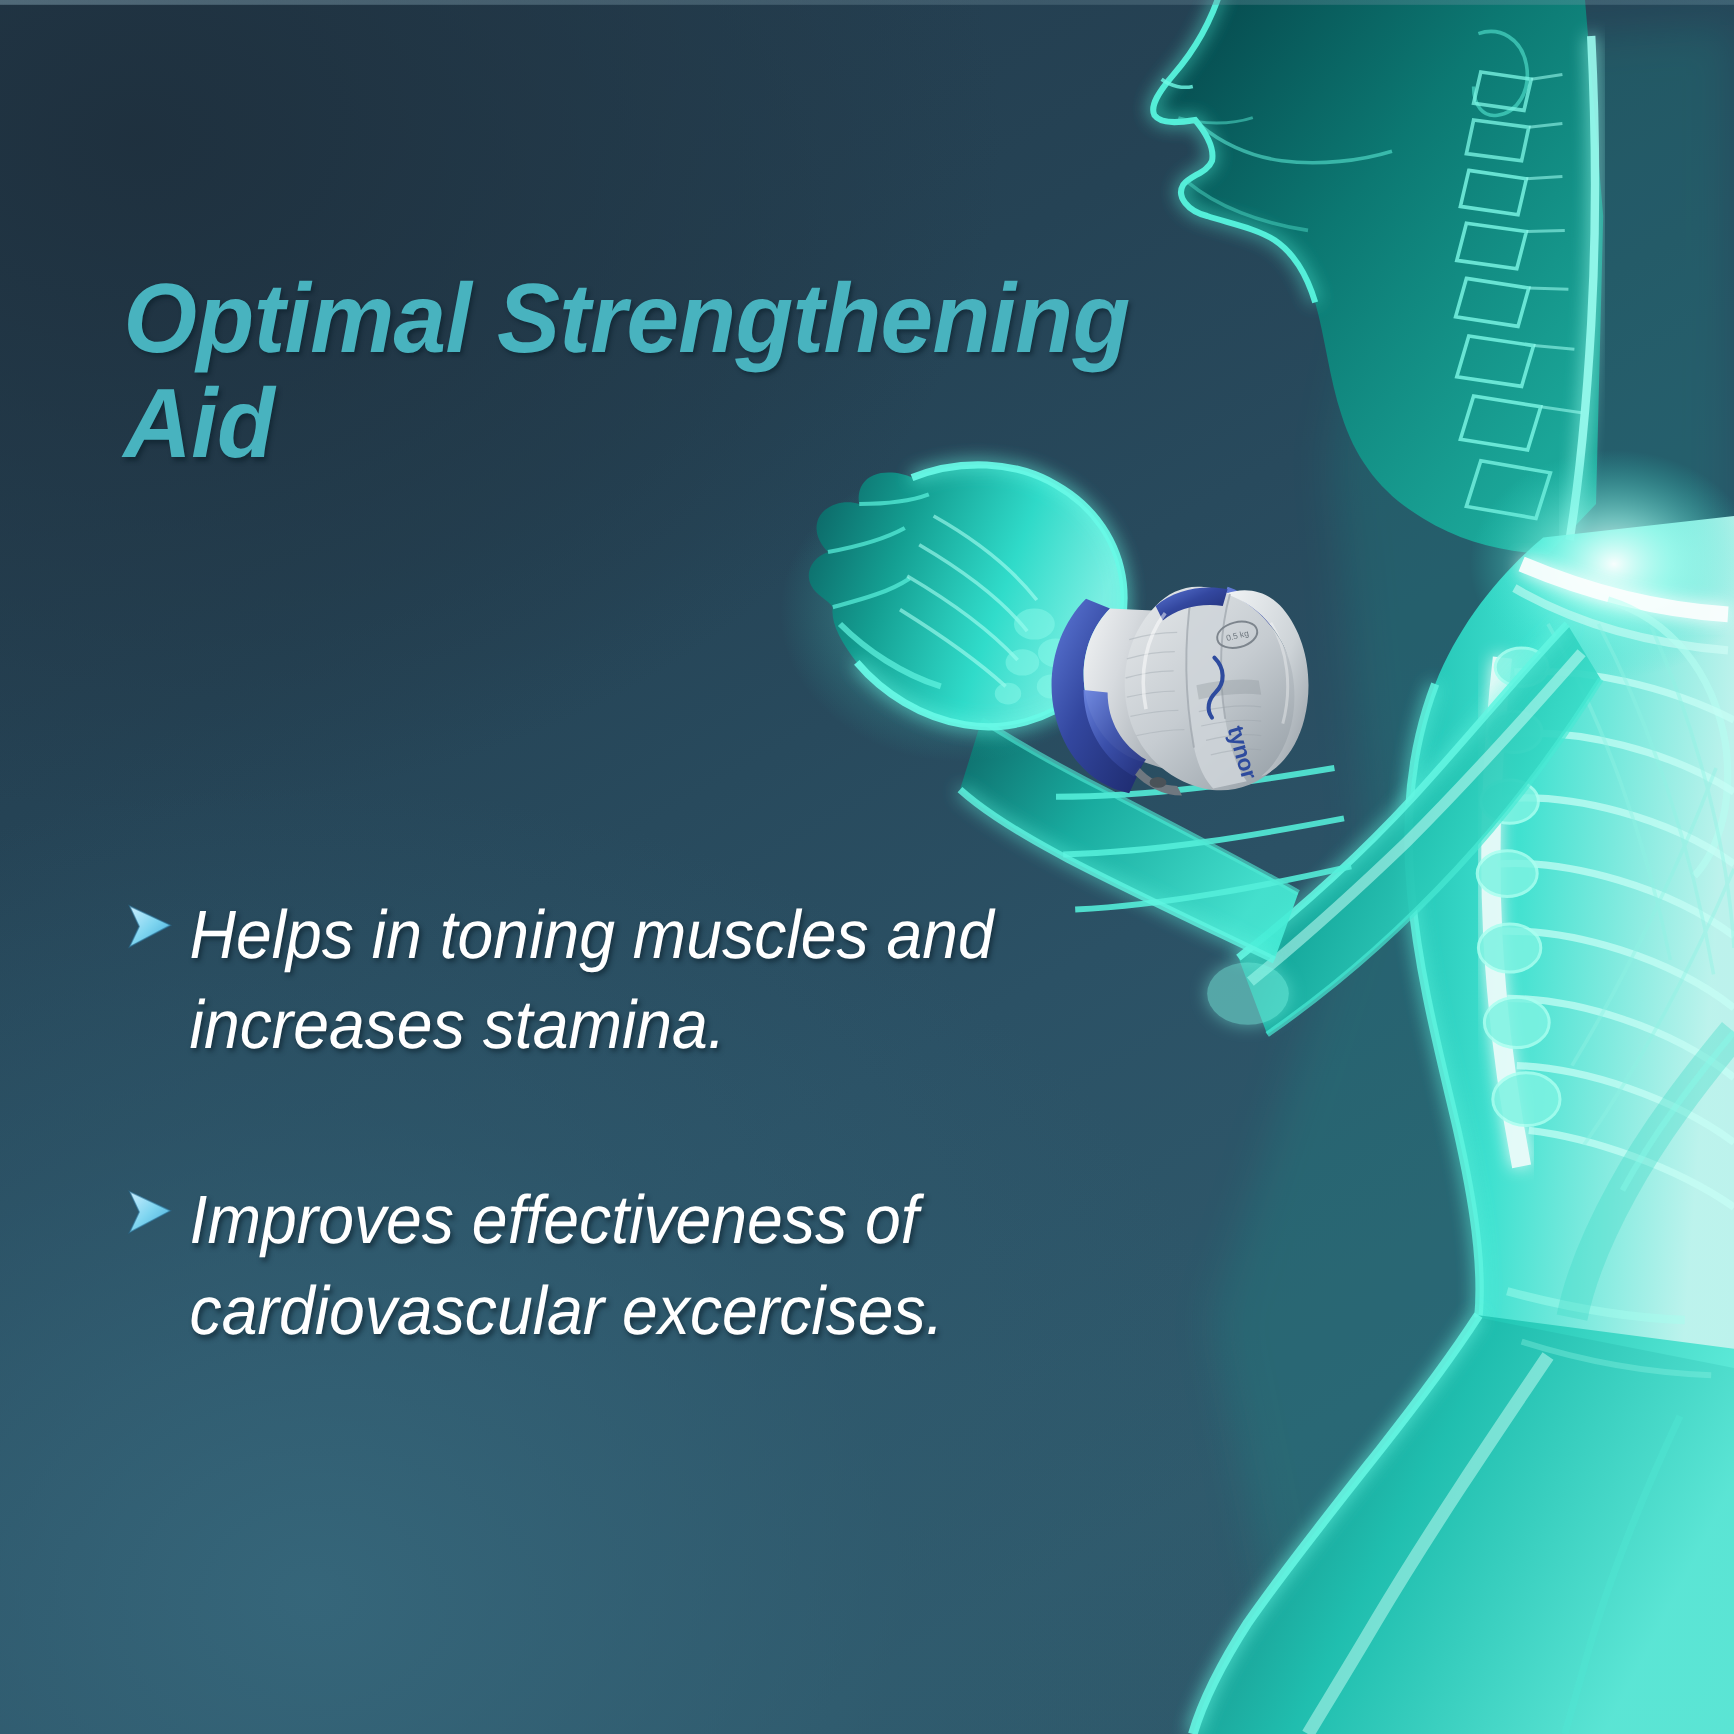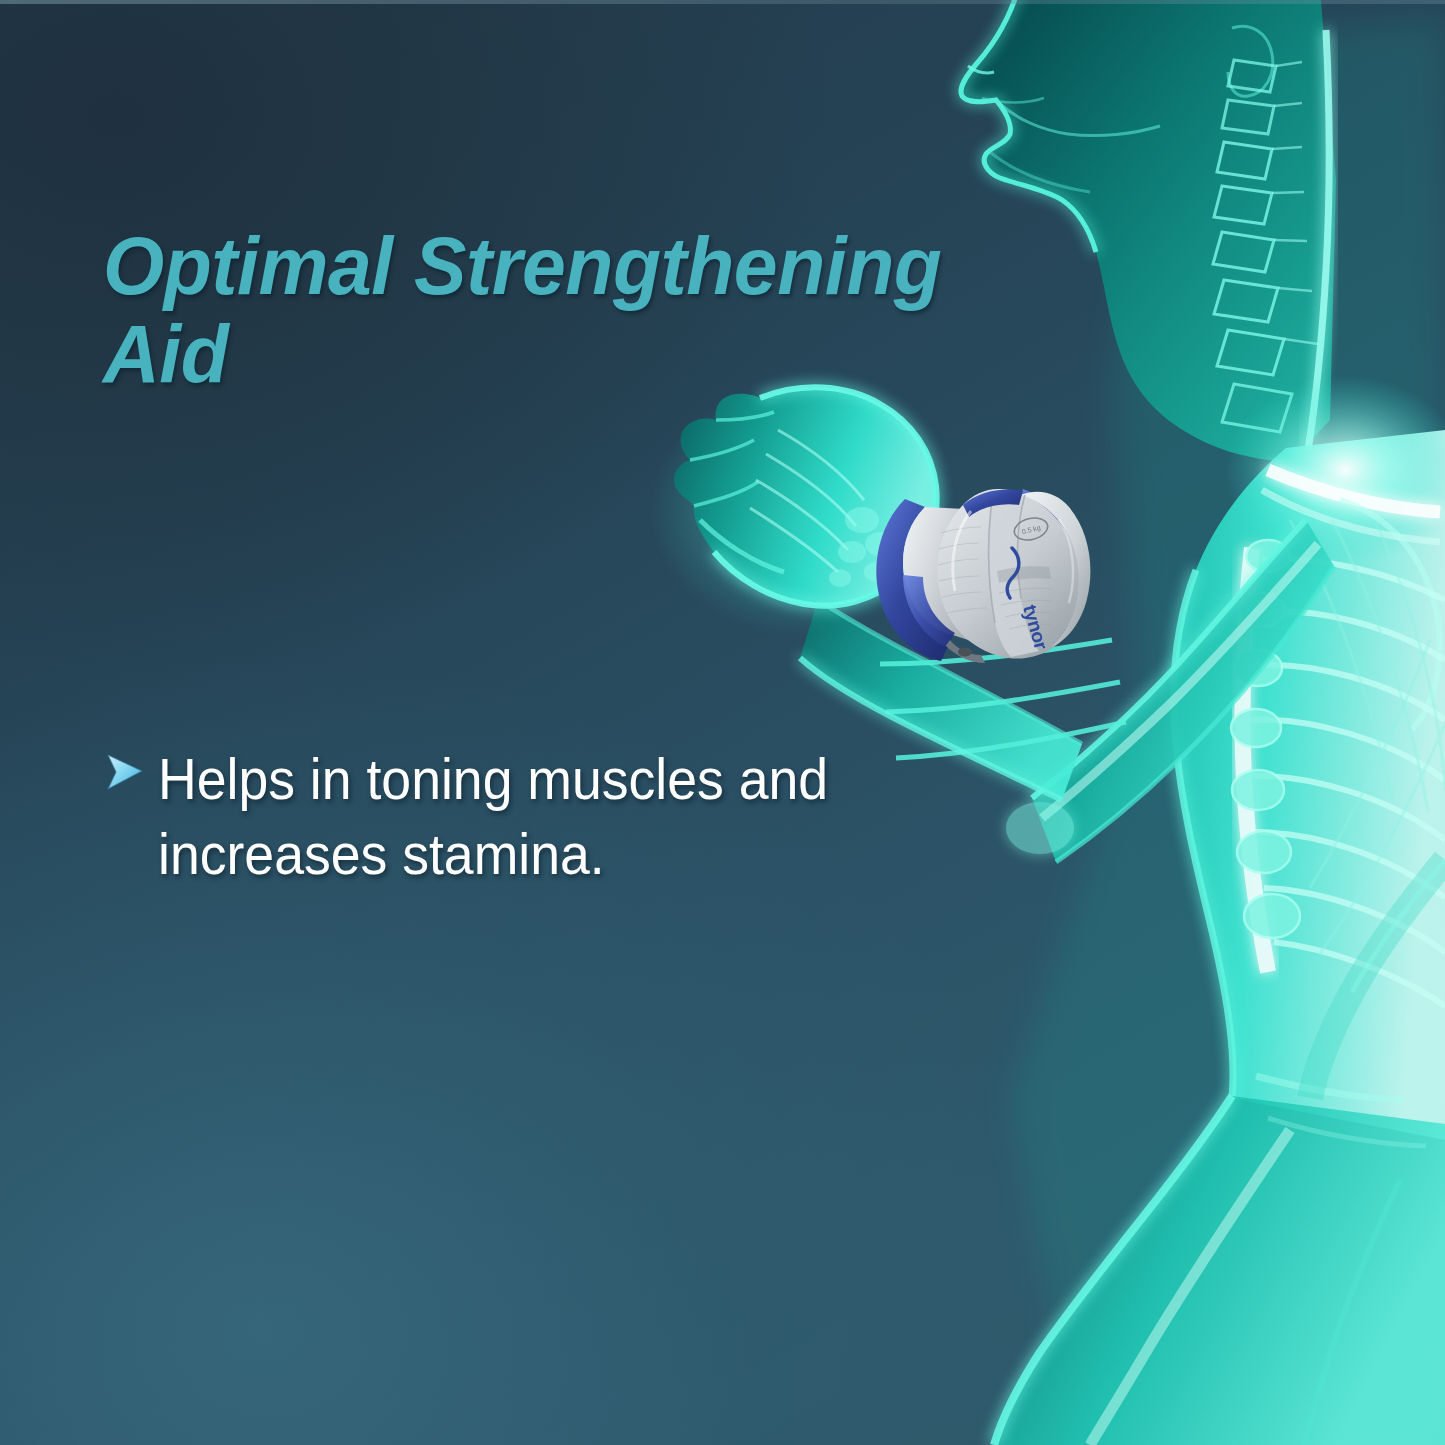--- a/index.html
+++ b/index.html
@@ -73,20 +73,21 @@
     position: absolute;
     left: 104px;
     top: 742px;
     width: 1010px;
     z-index: 30;
   }
   .bullet {
     display: flex;
     align-items: flex-start;
     margin-bottom: 88px;
+    font-style: italic;
   }
   .bullet:last-child { margin-bottom: 0; }
 
   .bullet-icon {
     flex: 0 0 auto;
     width: 54px;
     padding-top: 10px;
   }
   .bullet-icon svg { display:block; width: 42px; height: 40px; }
 
@@ -476,16 +477,32 @@
               <stop offset="100%" stop-color="#3fa8d6"></stop>
             </linearGradient>
           </defs>
           <path d="M4 3 L38 19 L4 37 L12 20 Z" fill="url(#arrG1)"></path>
           <path d="M4 3 L38 19 L4 37 L12 20 Z" fill="none" stroke="#2b6f94" stroke-width="1.2" opacity="0.6"></path>
         </svg>
       </span>
       <p class="bullet-text">Helps in toning muscles and increases stamina.</p>
     </li>
 
+    <li class="bullet">
+      <span class="bullet-icon">
+        <svg viewBox="0 0 42 40" xmlns="http://www.w3.org/2000/svg">
+          <defs>
+            <linearGradient id="arrG2" x1="0" y1="0" x2="1" y2="1">
+              <stop offset="0%" stop-color="#cdefff"></stop>
+              <stop offset="50%" stop-color="#7fd5f0"></stop>
+              <stop offset="100%" stop-color="#3fa8d6"></stop>
+            </linearGradient>
+          </defs>
+          <path d="M4 3 L38 19 L4 37 L12 20 Z" fill="url(#arrG2)"></path>
+          <path d="M4 3 L38 19 L4 37 L12 20 Z" fill="none" stroke="#2b6f94" stroke-width="1.2" opacity="0.6"></path>
+        </svg>
+      </span>
+      <p class="bullet-text">Improves effectiveness of cardiovascular excercises.</p>
+    </li>
 
   </ul>
 
 </div>
 
 </body></html>

